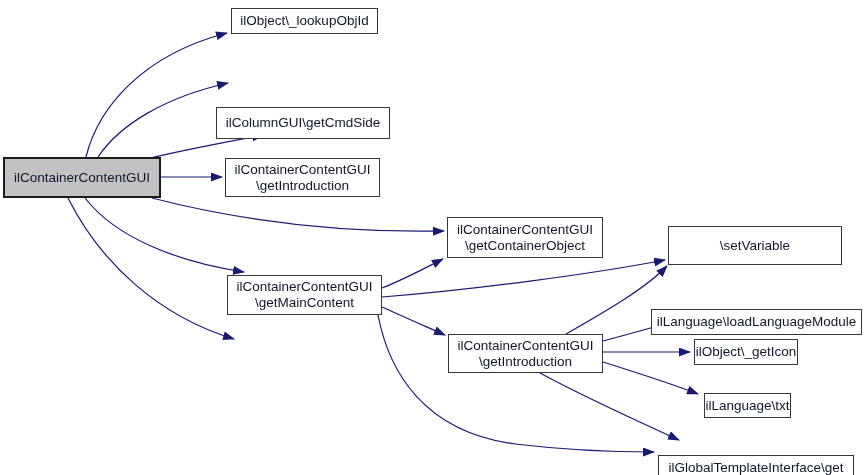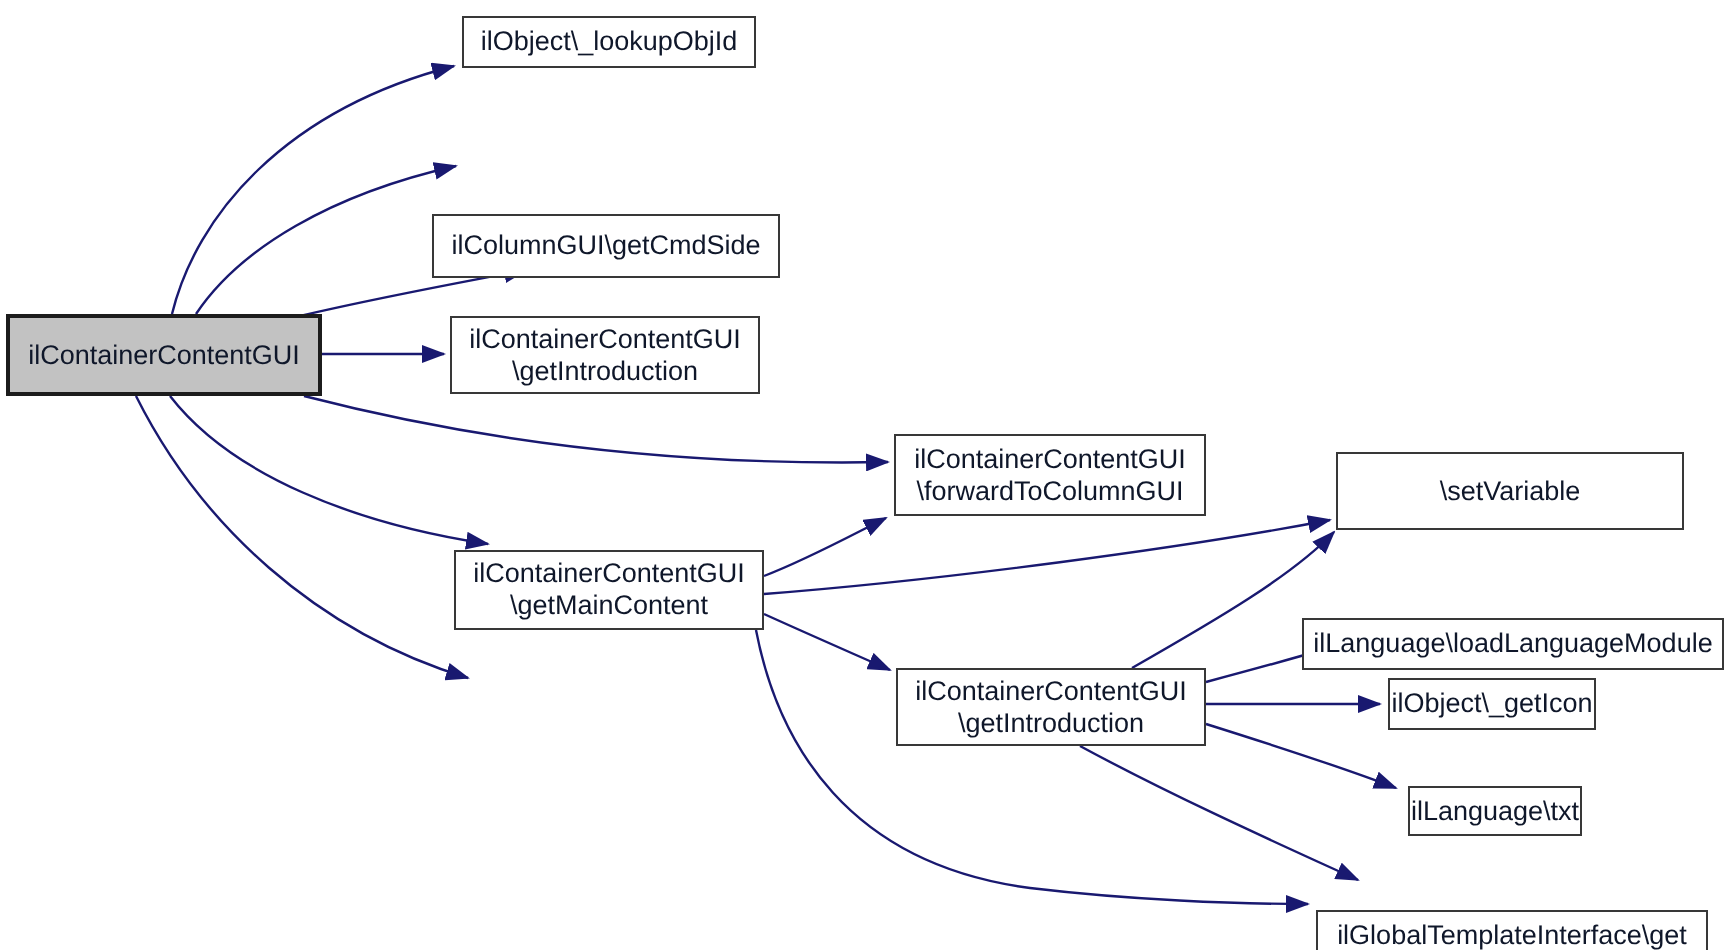--- a/index.html
+++ b/index.html
@@ -86,21 +86,21 @@
     </div>
     <div class="node" style="left: 216px; top: 107px; width: 174px; height: 32px;">
       <span>ilColumnGUI\getCmdSide</span>
     </div>
     <div class="node" style="left: 225px; top: 158px; width: 155px; height: 39px;">
       <span>ilContainerContentGUI</span>
       <span>\getIntroduction</span>
     </div>
     <div class="node" style="left: 447px; top: 217px; width: 156px; height: 41px;">
       <span>ilContainerContentGUI</span>
-      <span>\forwardToColumnGUI</span>
+      <span>\getContainerObject</span>
     </div>
     <div class="node" style="left: 668px; top: 226px; width: 174px; height: 39px;">
       <span>\setVariable</span>
     </div>
     <div class="node" style="left: 227px; top: 275px; width: 155px; height: 40px;">
       <span>ilContainerContentGUI</span>
       <span>\getMainContent</span>
     </div>
     <div class="node" style="left: 651px; top: 291px; width: 211px; height: 26px; margin-top: 18px;">
       <span>ilLanguage\loadLanguageModule</span>

